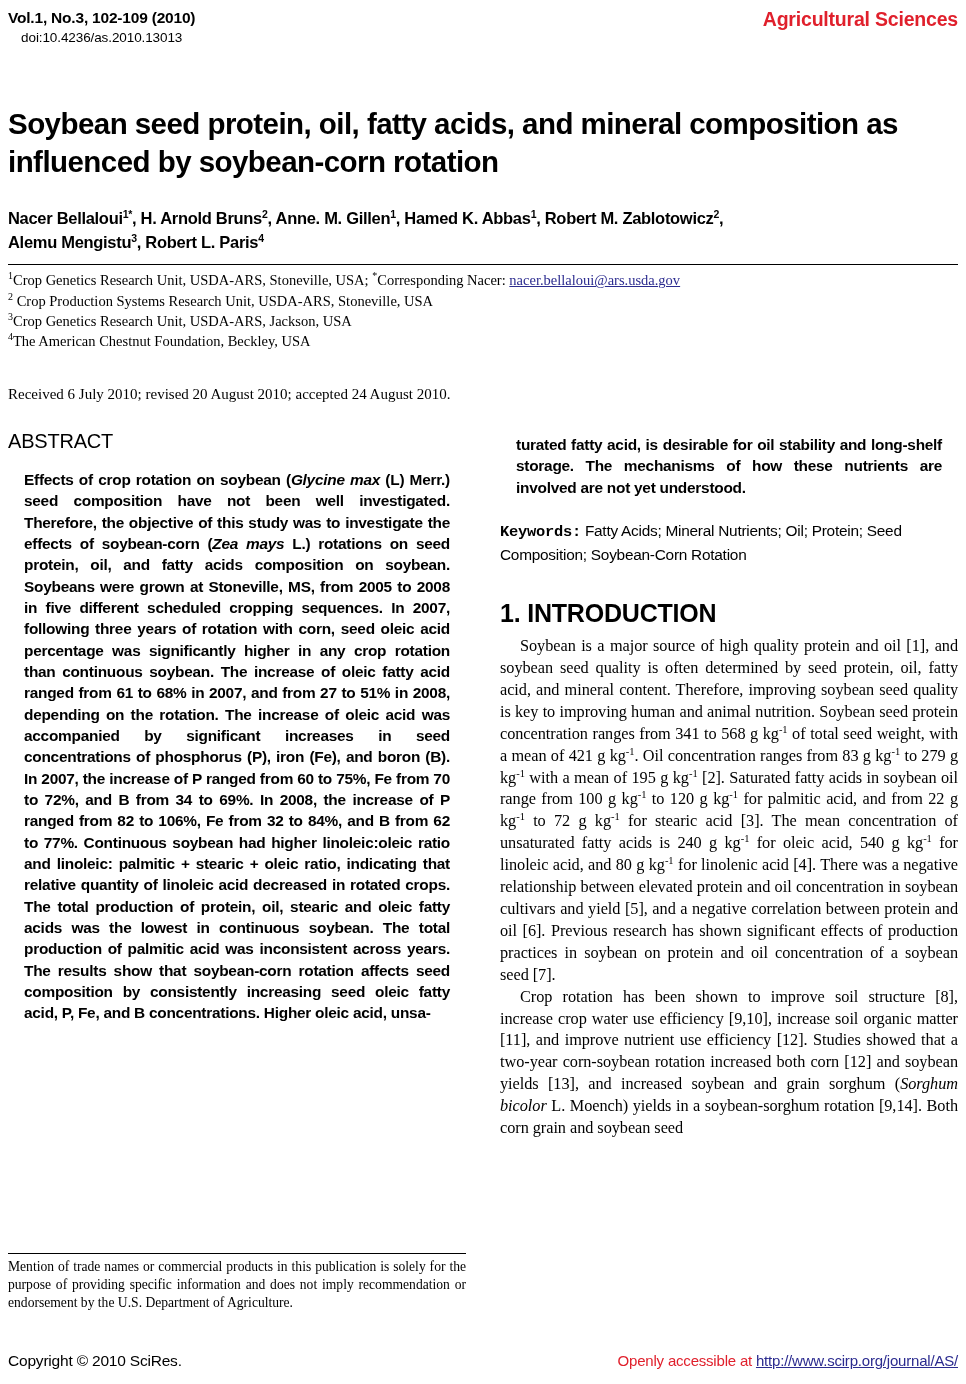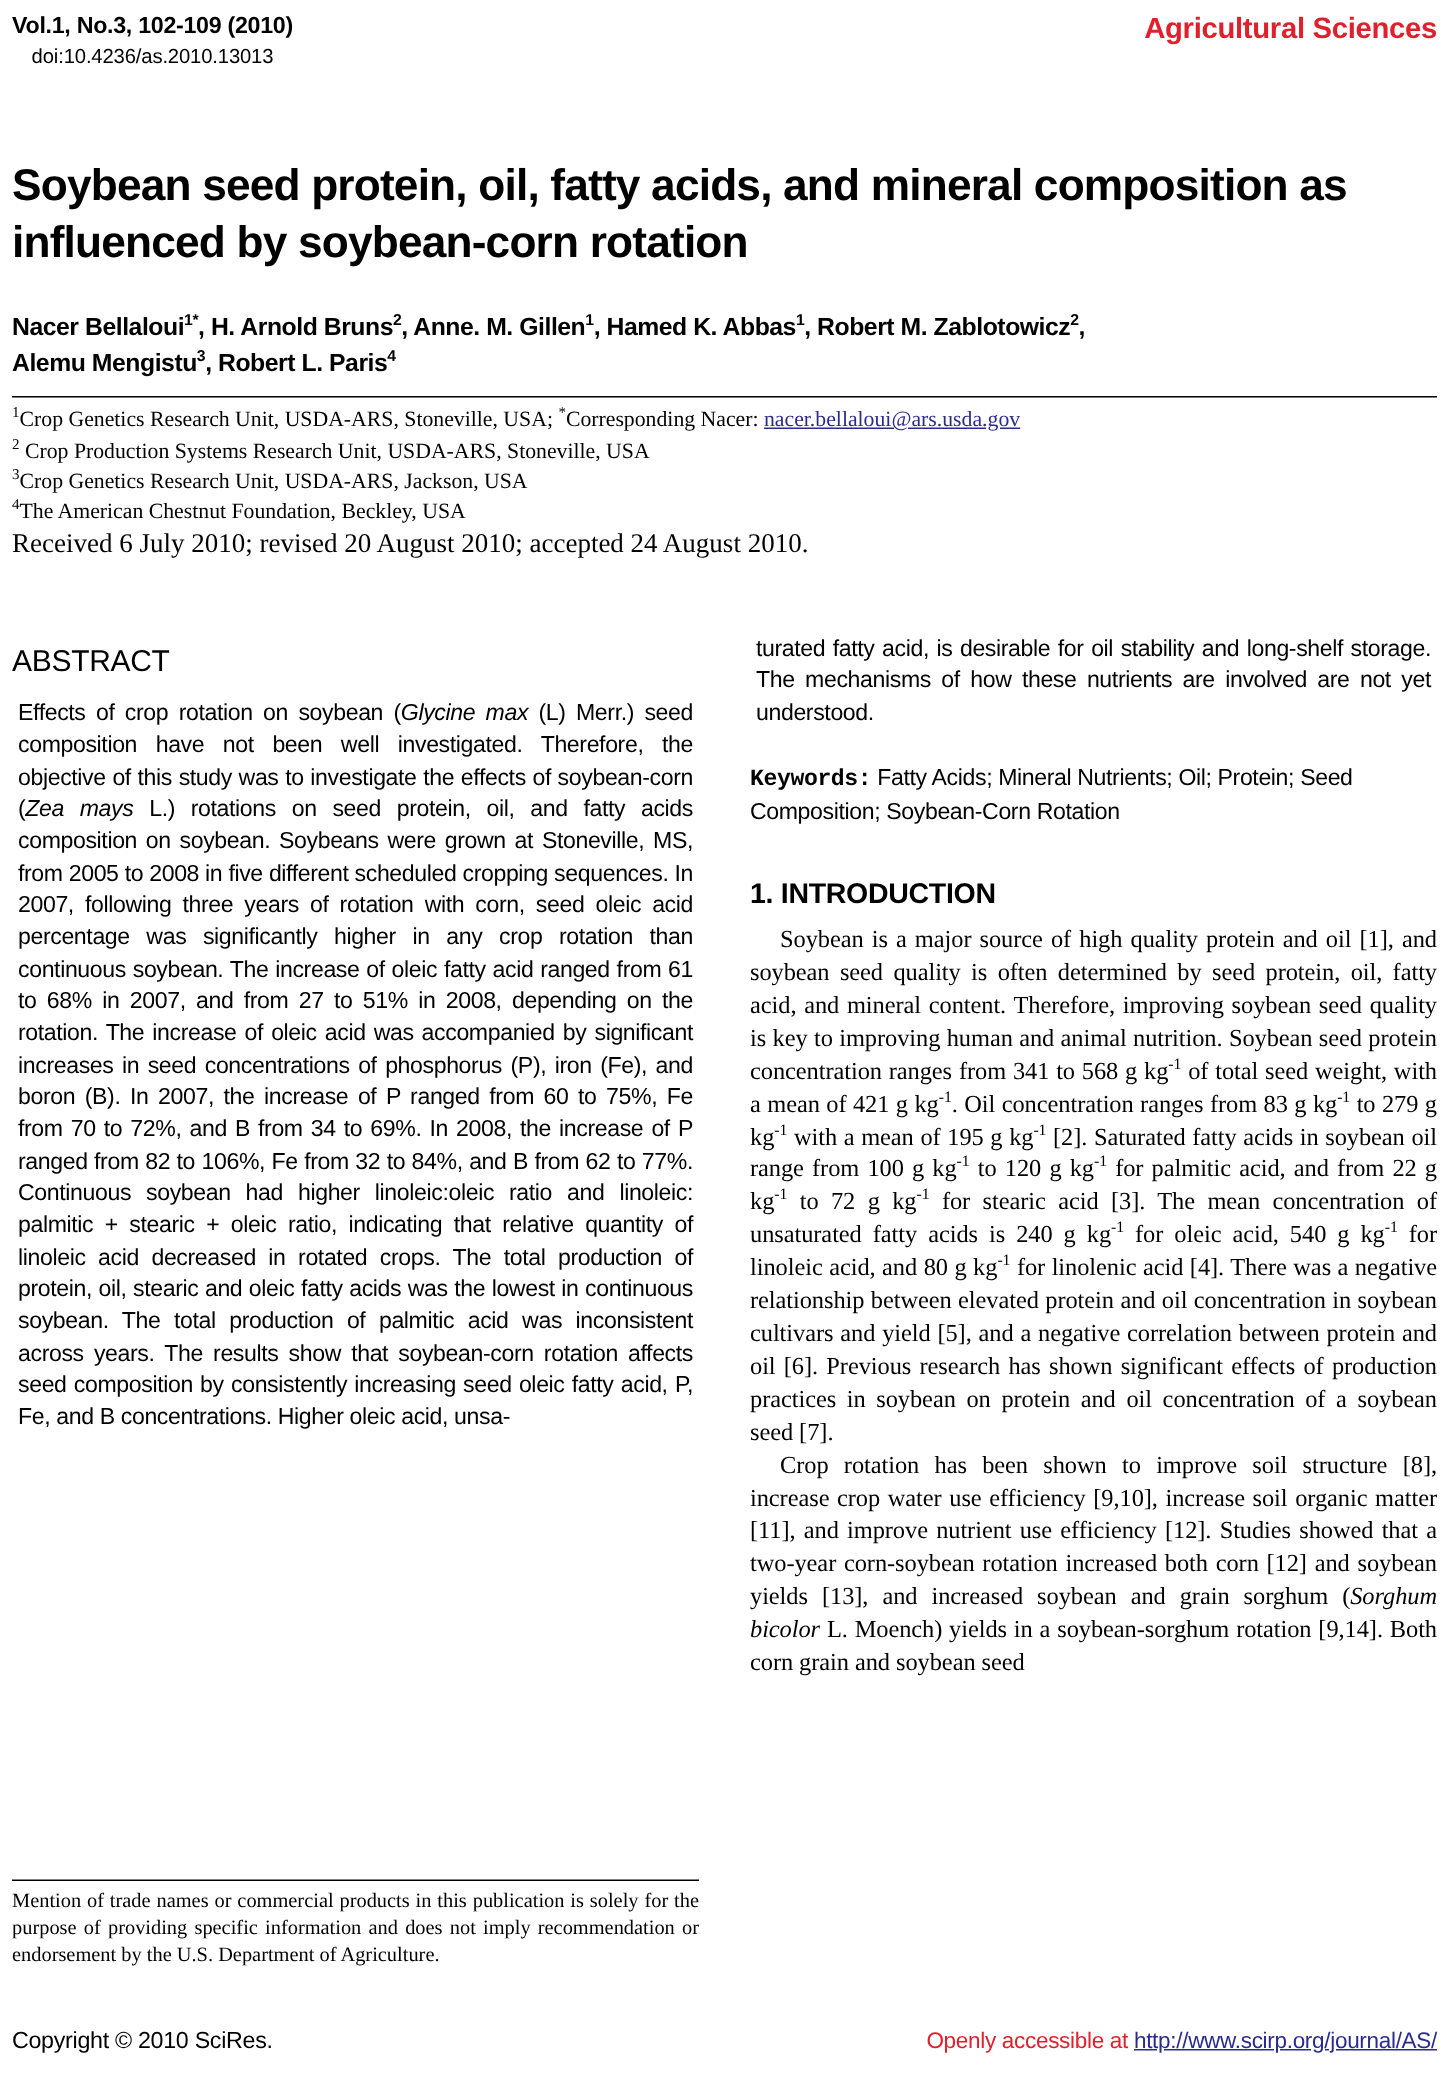--- a/index.html
+++ b/index.html
@@ -113,21 +113,22 @@
     vertical-align: super;
     line-height: 0;
   }
   .email-link {
     color: #2B2B8F;
     text-decoration: underline;
   }
 
   .received {
     font-family: "Liberation Serif", serif;
-    font-size: 18px;
+    font-size: 15px;
+    margin-top: 34px;
   }
 
   
   .columns {
     position: absolute;
     left: 8px;
     top: 418px;
     width: 950px;
     height: 900px;
   }
@@ -141,33 +142,33 @@
 
   h2.sec-head {
     font-family: "Liberation Sans", sans-serif;
     font-size: 20px;
     font-weight: normal;
     margin: 12px 0 12px 0;
     letter-spacing: -0.2px;
   }
   h2.sec-head-intro {
     font-family: "Liberation Sans", sans-serif;
-    font-size: 19px;
+    font-size: 25px;
     font-weight: bold;
     margin: 0 0 7px 0;
     letter-spacing: -0.2px;
   }
 
   p.abstract-body {
     font-family: "Liberation Sans", sans-serif;
     font-size: 15.4px;
-    font-weight: normal;
+    font-weight: bold;
     line-height: 1.385;
     text-align: justify;
-    margin: 4px;
+    margin: 16px;
     letter-spacing: -0.25px;
     word-spacing: 0px;
   }
   p.abstract-body i { font-style: italic; }
 
   p.keywords {
     font-family: "Liberation Sans", sans-serif;
     font-size: 15.4px;
     line-height: 1.4;
     margin: 22px 0 0 0;

